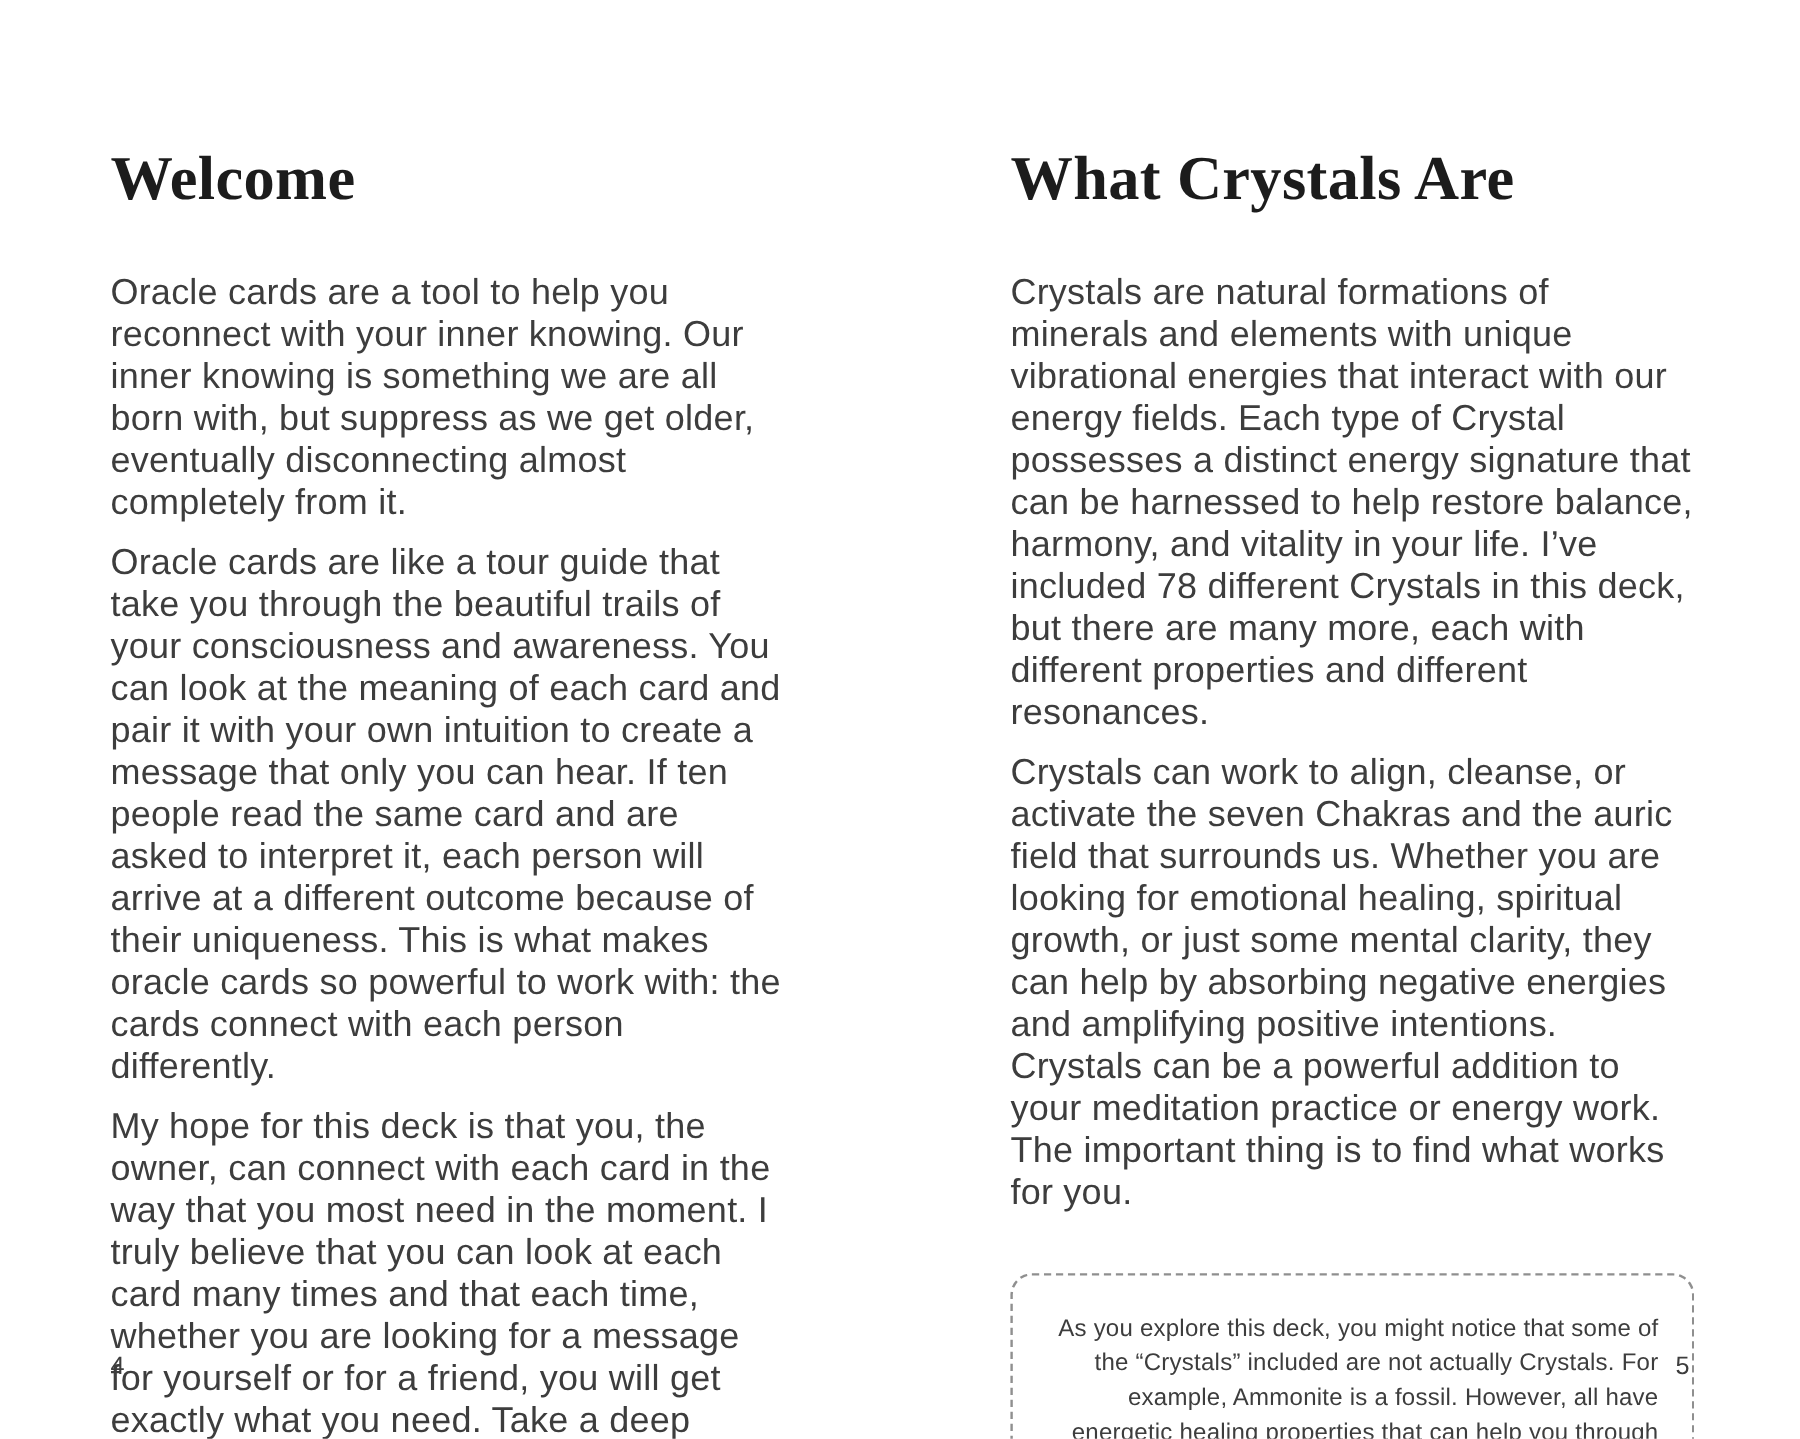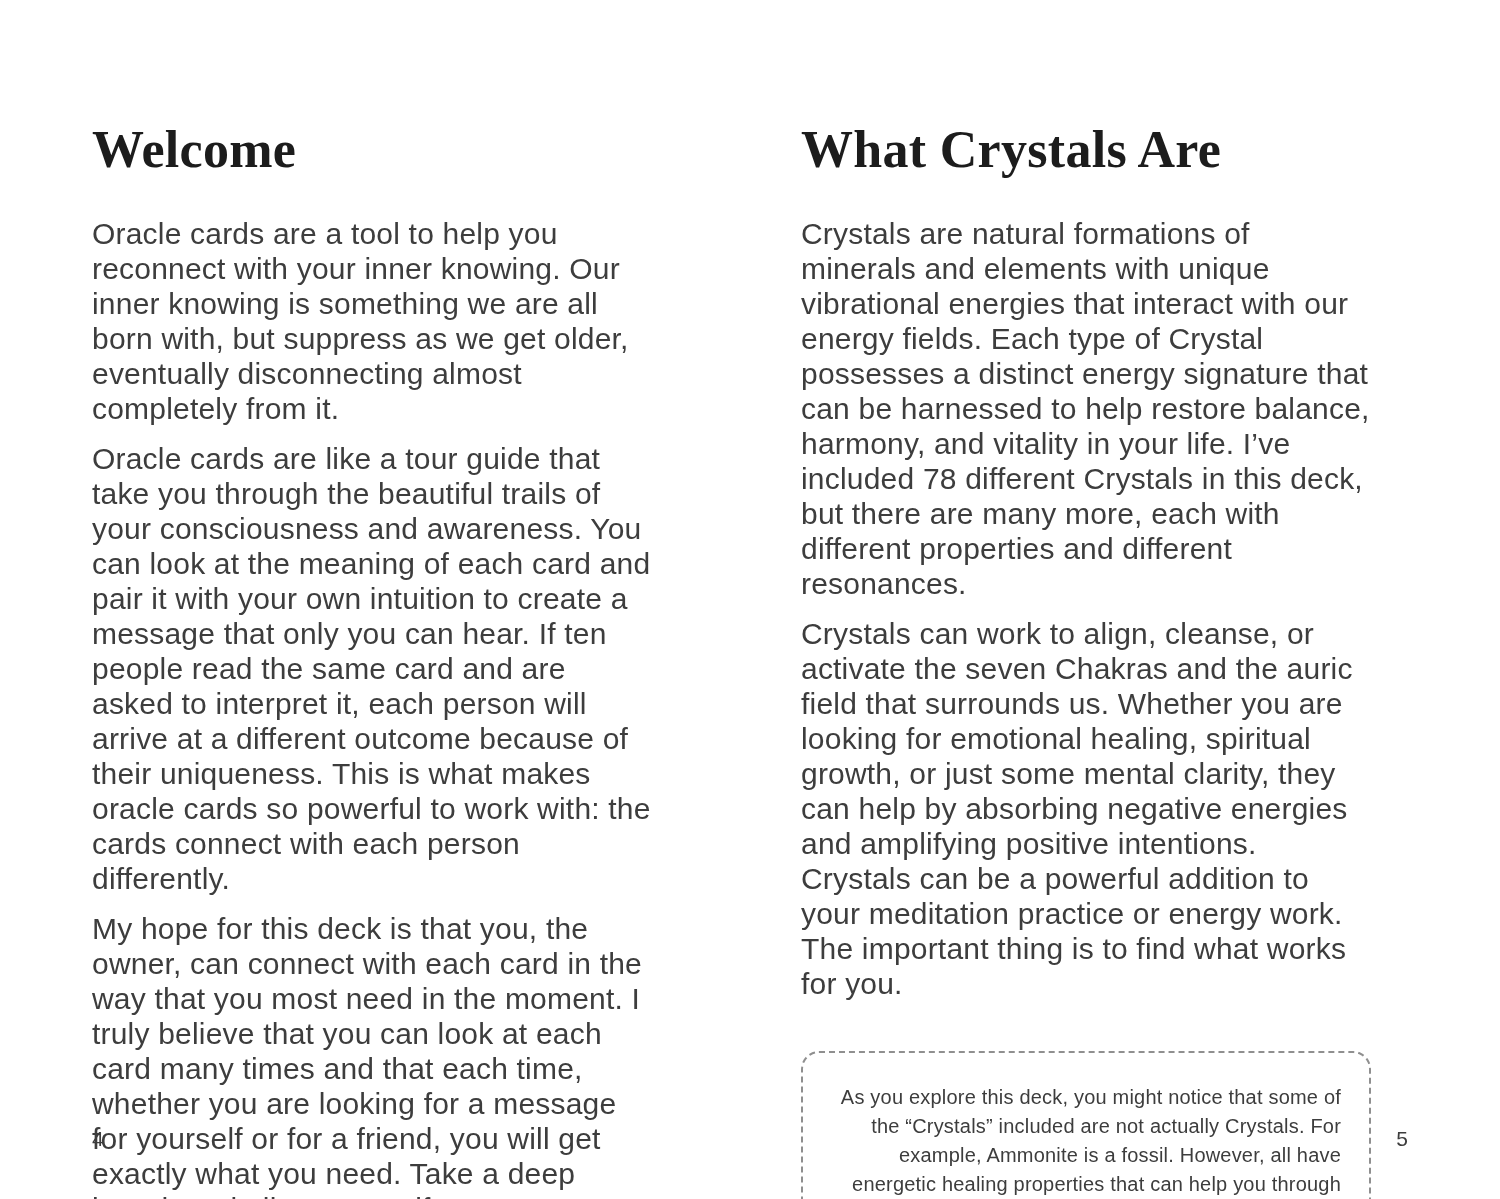--- a/index.html
+++ b/index.html
@@ -13,29 +13,29 @@
     position: relative;
     font-family: "Liberation Sans", sans-serif;
     color: #3d3d3d;
   }
   .page {
     position: absolute;
     top: 0;
     height: 1199px;
   }
   .page-left  { left: 92px;  width: 562px; }
-  .page-right { left: 801px; width: 570px; }
+  .page-right { left: 842px; width: 570px; }
   .page-title {
     font-family: "Liberation Serif", "DejaVu Serif", serif;
     font-weight: 600;
     font-size: 52px;
     line-height: 56px;
     color: #1c1c1c;
     margin-top: 122px;
-    margin-bottom: 38px;
+    margin-bottom: 48px;
     letter-spacing: 0.3px;
   }
   .body-text p {
     font-size: 30px;
     line-height: 35px;
     letter-spacing: 0.2px;
     margin-bottom: 15px;
     color: #3d3d3d;
   }
   .body-text p:last-child { margin-bottom: 0; }

